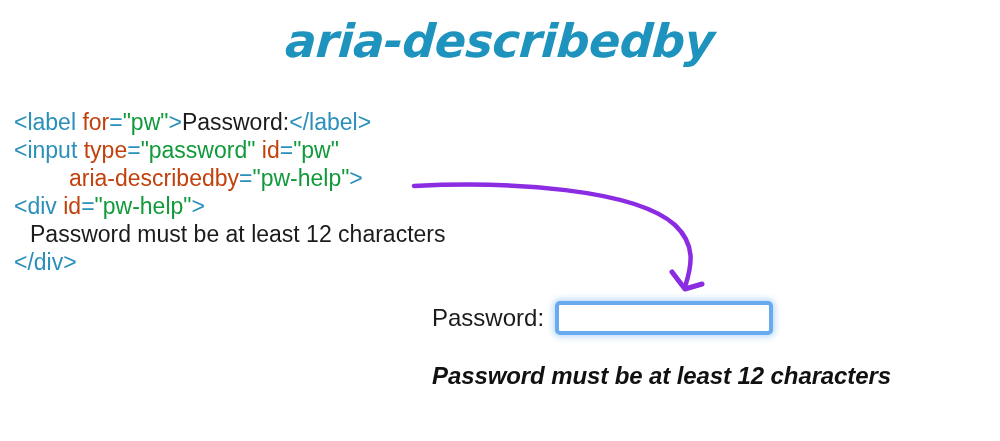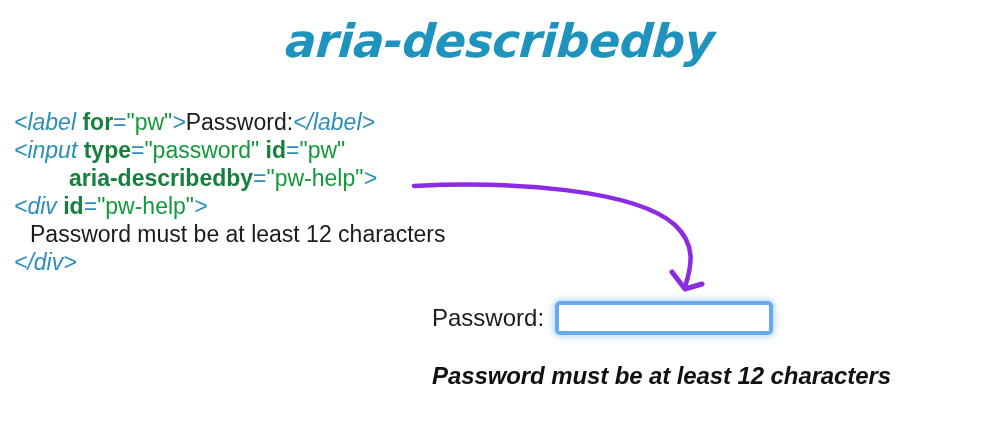--- a/index.html
+++ b/index.html
@@ -37,22 +37,22 @@
     position: absolute;
     left: 14px;
     top: 108px;
     font-family: "Liberation Sans", sans-serif;
     font-size: 23px;
     line-height: 28px;
     white-space: pre;
     color: #1b1b1b;
   }
   #code-block .ln { display: block; height: 28px; }
-  .tok-tag    { color: #2a8fba; font-style: italic; }
-  .tok-attr   { color: #15803d; font-weight: bold; }
+  .tok-tag    { color: #2a8fba; }
+  .tok-attr   { color: #c2410c; }
   .tok-str    { color: #109a3a; }
   .tok-eq     { color: #2a8fba; }
   .tok-txt    { color: #1b1b1b; }
   .indent     { display: inline-block; width: 55px; }
   .indent-sm  { display: inline-block; width: 16px; }
 
   
   #arrow-svg {
     position: absolute;
     left: 400px;

